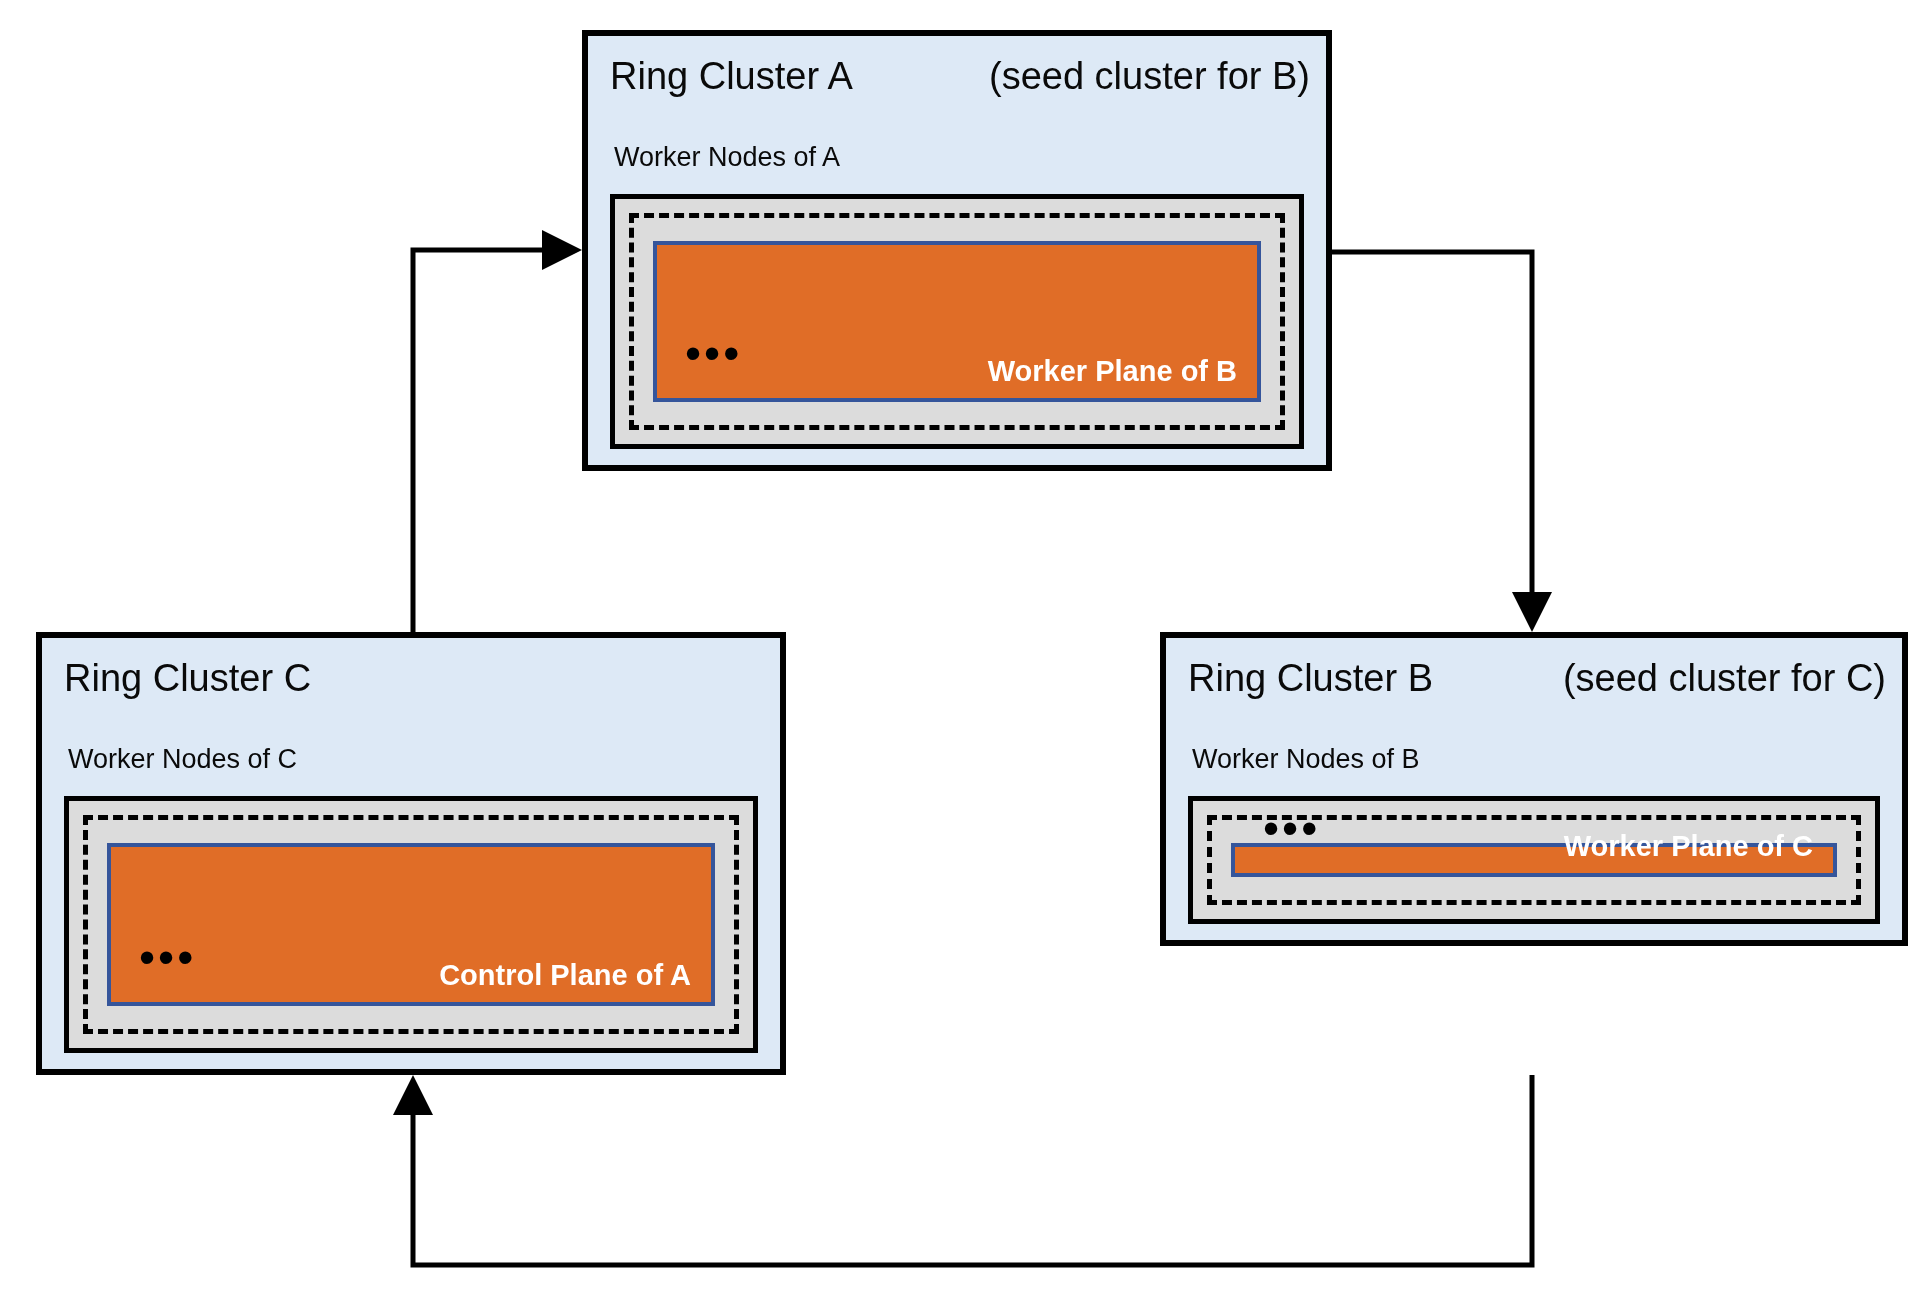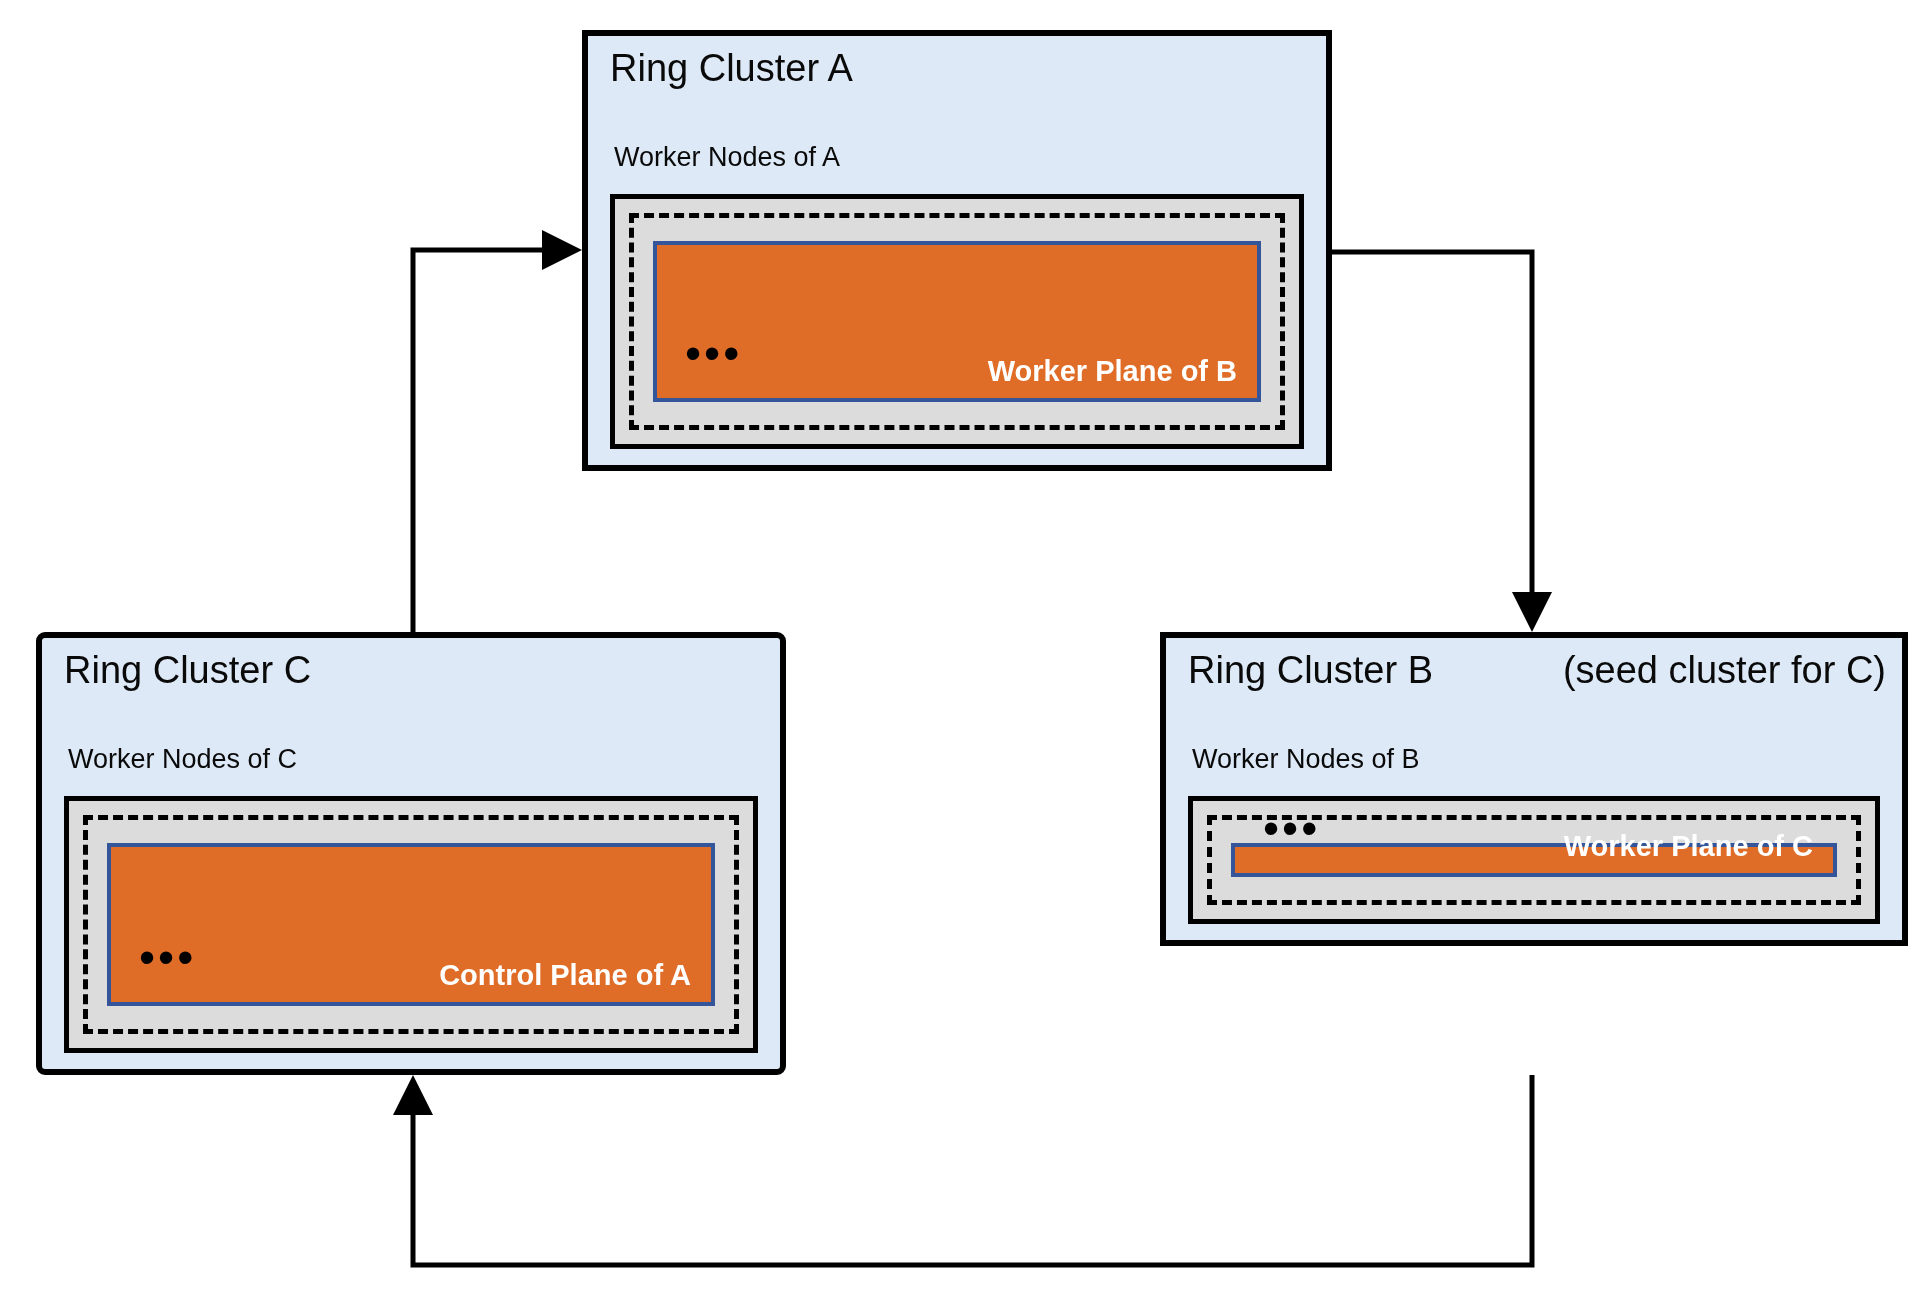--- a/index.html
+++ b/index.html
@@ -25,26 +25,26 @@
   .arrow-line { stroke: var(--arrow, #000); stroke-width: 5; fill: none; }
   .arrow-head { fill: var(--arrow, #000); stroke: none; }
 
   
   .cluster {
     position: absolute;
     background: var(--cluster-fill, #dde9f6);
     border: 6px solid var(--cluster-border, #000);
   }
   .cluster-a { left: 582px; top: 30px;  width: 750px; height: 441px; }
-  .cluster-c { left: 36px;  top: 632px; width: 750px; height: 443px; border-radius: 9px; }
+  .cluster-c { left: 36px;  top: 632px; width: 750px; height: 443px; }
   .cluster-b { left: 1160px;top: 632px; width: 748px; height: 314px; }
 
   .title-row {
     position: absolute;
-    left: 22px; right: 16px; top: 12px;
+    left: 22px; right: 16px; top: 20px;
     display: flex;
     justify-content: space-between;
     align-items: baseline;
     font-size: 38px;
     line-height: 1.1;
     white-space: nowrap;
   }
 
   .worker-label {
     position: absolute;
@@ -108,20 +108,21 @@
     <path class="arrow-line" d="M 1332 252 L 1532 252 L 1532 616"></path>
     <polygon class="arrow-head" points="1532,632 1512,592 1552,592"></polygon>
 
     <path class="arrow-line" d="M 1532 1075 L 1532 1265 L 413 1265 L 413 1091"></path>
     <polygon class="arrow-head" points="413,1075 393,1115 433,1115"></polygon>
   </svg>
 
   <div class="cluster cluster-a">
     <div class="title-row">
       <span>Ring Cluster A</span>
+      <span>(seed cluster for B)</span>
     </div>
     <div class="worker-label">Worker Nodes of A</div>
     <div class="worker-box">
       <div class="dashed-box">
         <div class="control-box">
           <span class="dots">•••</span>
           <span class="control-label">Worker Plane of B</span>
         </div>
       </div>
     </div>

